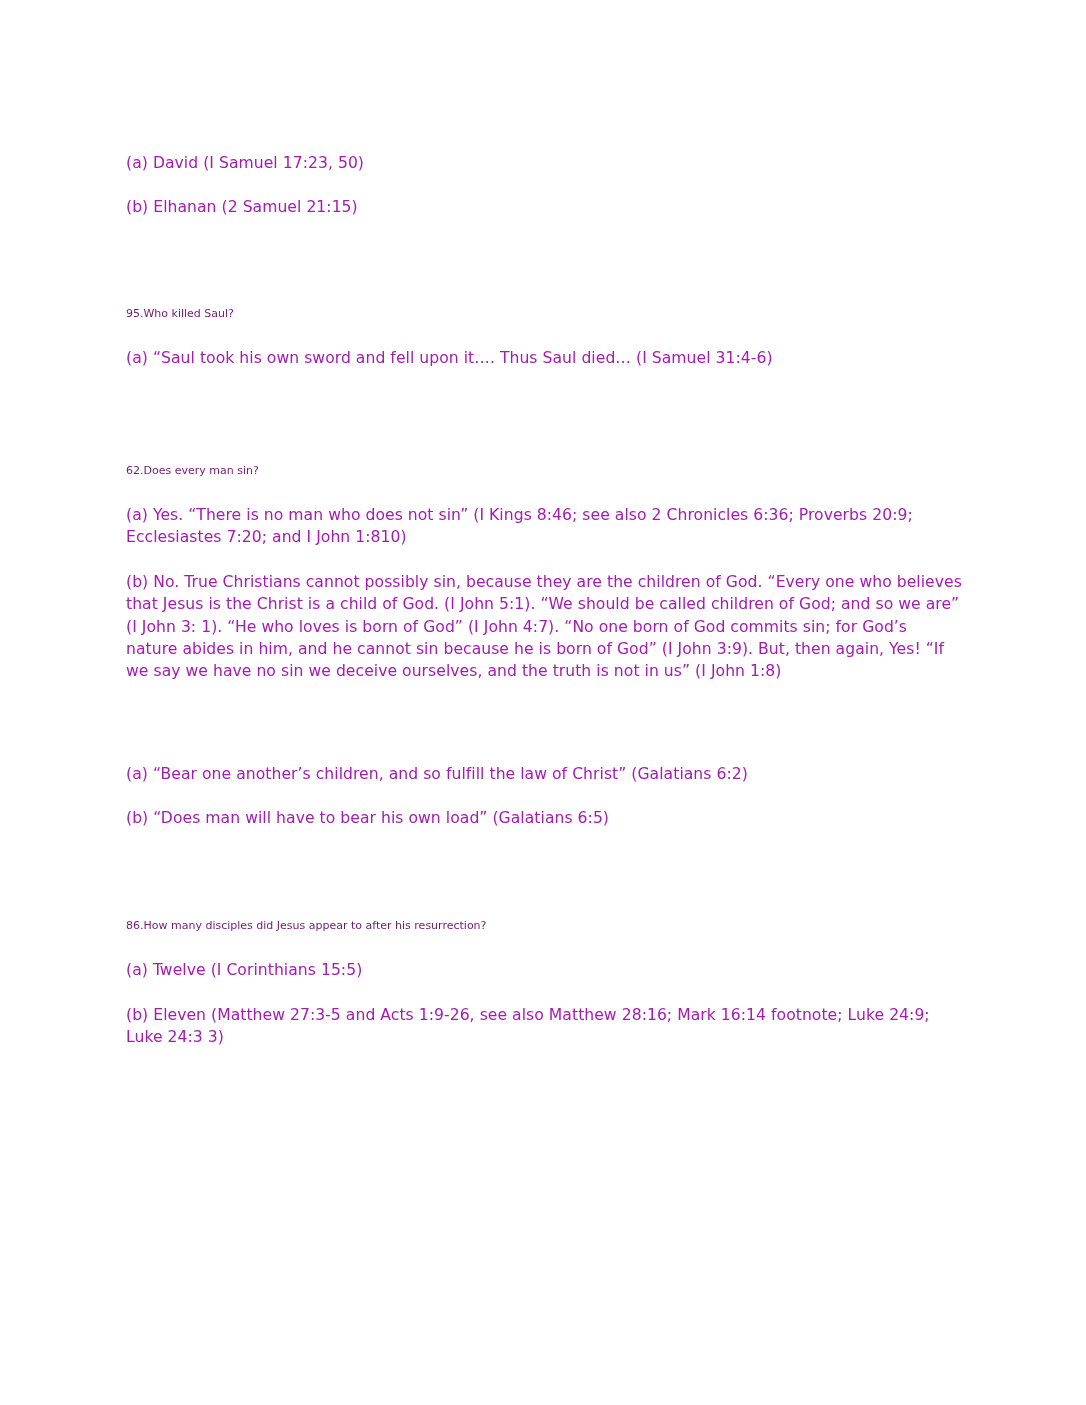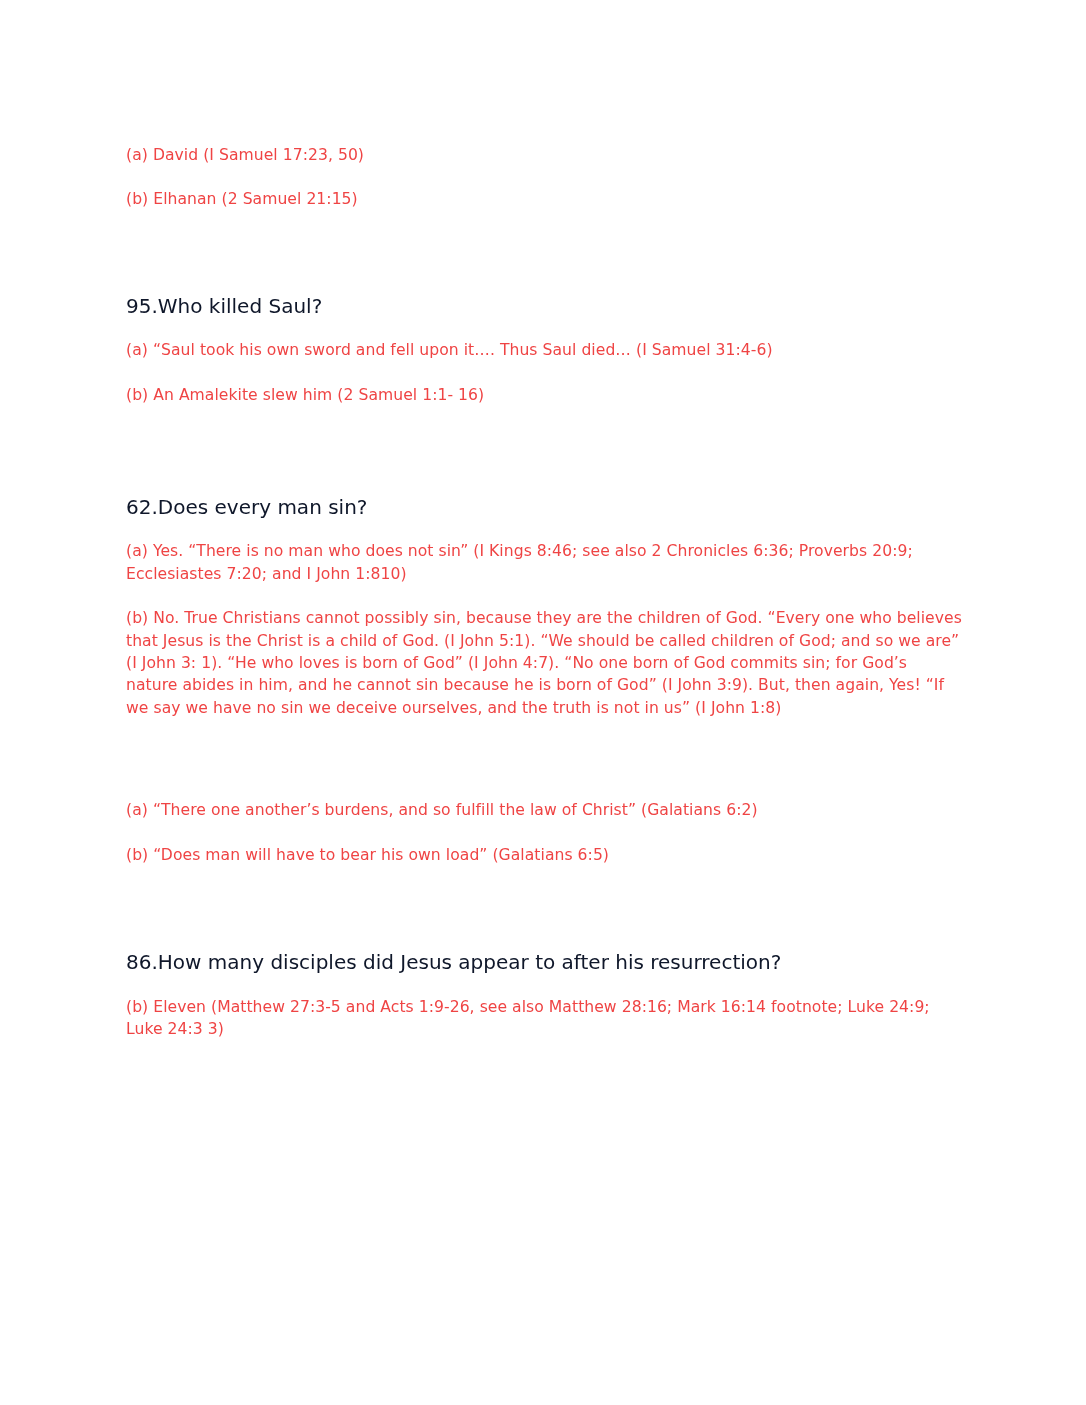--- a/index.html
+++ b/index.html
@@ -25,35 +25,35 @@
   .content {
     position: absolute;
     left: 126px;
     top: 140px;
     width: 836px;
   }
   .qa-block {
     margin: 0 0 46px 0;
   }
   p.line {
-    margin: 4px 0 22px 0;
+    margin: 12px 0 22px 0;
     font-size: 15.6px;
     line-height: 22.4px;
     text-align: left;
-    color: #ef4444;
+    color: #a21caf;
     letter-spacing: 0.05px;
   }
   p.line:last-child {
     margin-bottom: 0;
   }
   p.question {
     margin: 0 0 22px 0;
-    font-size: 20px;
+    font-size: 11px;
     line-height: 22.4px;
-    color: #0f172a;
+    color: #701a75;
   }
   
   #block-94 { margin-bottom: 84px; }
   #block-95 { margin-bottom: 90px; }
   #block-96 { margin-bottom: 80px; }
   #block-97 { margin-bottom: 85px; }
   #block-98 { margin-bottom: 0; }
 </style>
 </head>
 <body>
@@ -62,33 +62,33 @@
   <div class="content">
 
     <div class="qa-block" id="block-94">
       <p class="line">(a) David (I Samuel 17:23, 50)</p>
       <p class="line">(b) Elhanan (2 Samuel 21:15)</p>
     </div>
 
     <div class="qa-block" id="block-95">
       <p class="question">95.Who killed Saul?</p>
       <p class="line">(a) “Saul took his own sword and fell upon it…. Thus Saul died… (I Samuel 31:4-6)</p>
-      <p class="line">(b) An Amalekite slew him (2 Samuel 1:1- 16)</p>
     </div>
 
     <div class="qa-block" id="block-96">
       <p class="question">62.Does every man sin?</p>
       <p class="line">(a) Yes. “There is no man who does not sin” (I Kings 8:46; see also 2 Chronicles 6:36; Proverbs 20:9; Ecclesiastes 7:20; and I John 1:810)</p>
       <p class="line">(b) No. True Christians cannot possibly sin, because they are the children of God. “Every one who believes that Jesus is the Christ is a child of God. (I John 5:1). “We should be called children of God; and so we are” (I John 3: 1). “He who loves is born of God” (I John 4:7). “No one born of God commits sin; for God’s nature abides in him, and he cannot sin because he is born of God” (I John 3:9). But, then again, Yes! “If we say we have no sin we deceive ourselves, and the truth is not in us” (I John 1:8)</p>
     </div>
 
     <div class="qa-block" id="block-97">
-      <p class="line">(a) “There one another’s burdens, and so fulfill the law of Christ” (Galatians 6:2)</p>
+      <p class="line">(a) “Bear one another’s children, and so fulfill the law of Christ” (Galatians 6:2)</p>
       <p class="line">(b) “Does man will have to bear his own load” (Galatians 6:5)</p>
     </div>
 
     <div class="qa-block" id="block-98">
       <p class="question">86.How many disciples did Jesus appear to after his resurrection?</p>
+      <p class="line">(a) Twelve (I Corinthians 15:5)</p>
       <p class="line">(b) Eleven (Matthew 27:3-5 and Acts 1:9-26, see also Matthew 28:16; Mark 16:14 footnote; Luke 24:9; Luke 24:3 3)</p>
     </div>
 
   </div>
 </div>
 
 </body></html>

